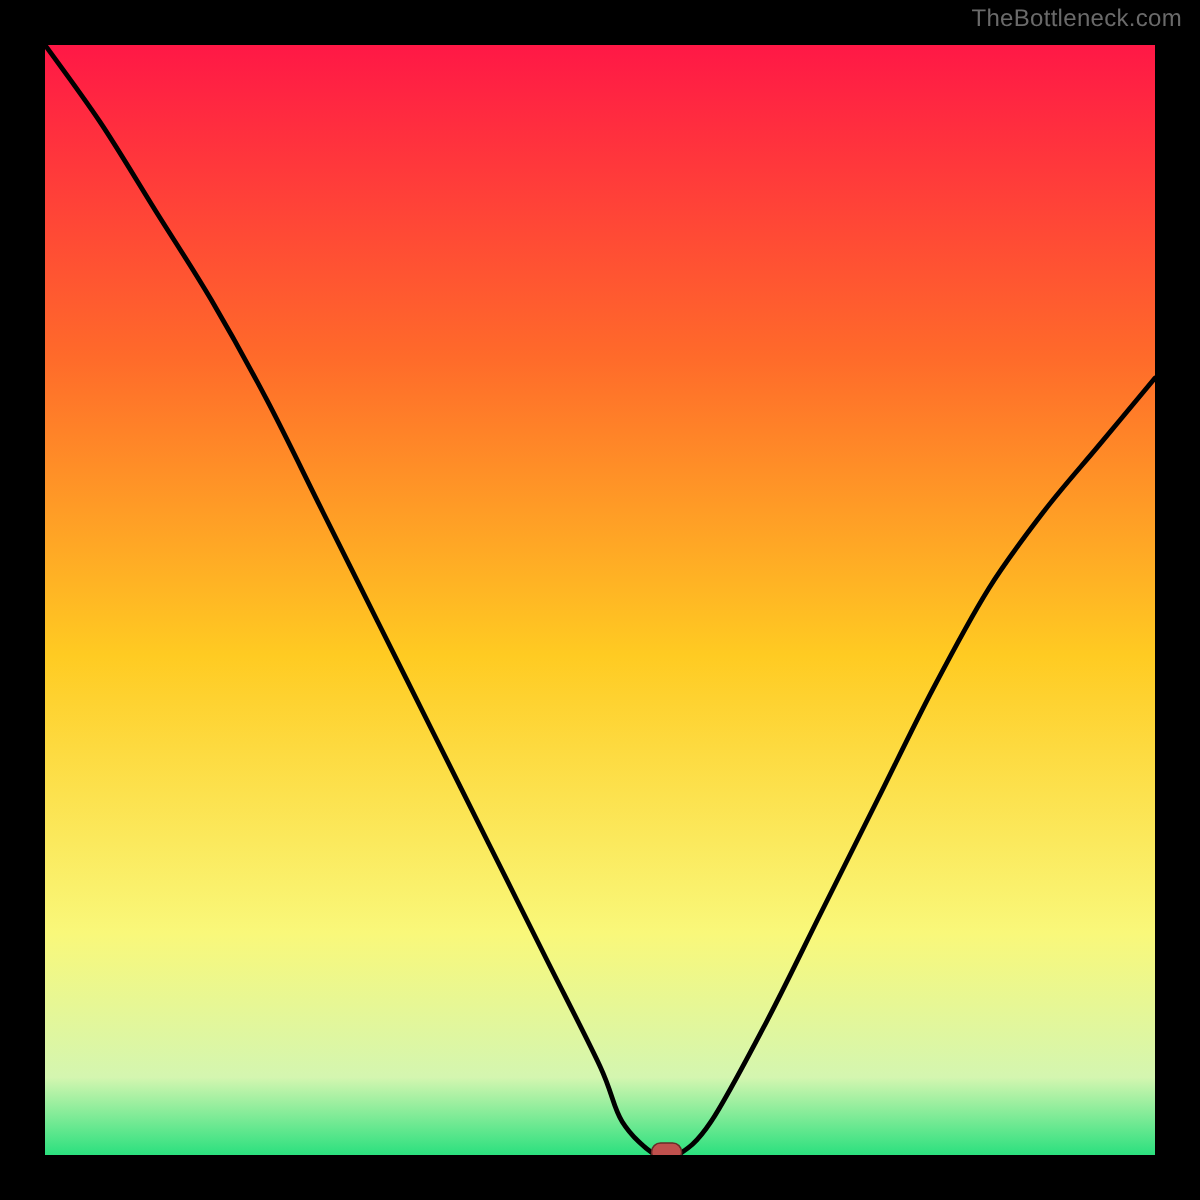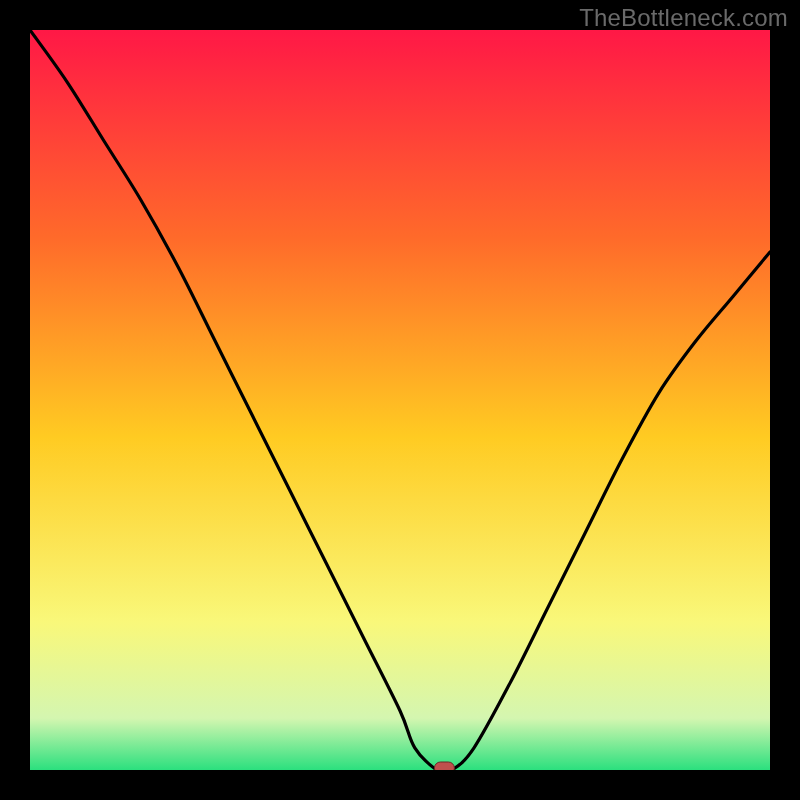--- a/index.html
+++ b/index.html
@@ -24,21 +24,21 @@
     left: 30px;
     top: 30px;
     width: 740px;
     height: 740px;
   }
   .watermark {
     position: absolute;
     top: 4px;
     right: 12px;
     color: #6a6a6a;
-    font-size: 24px;
+    font-size: 16px;
     font-weight: 500;
     user-select: none;
     letter-spacing: 0.2px;
   }
   svg { display: block; }
 </style>
 </head>
 <body>
 
 <div class="frame">

